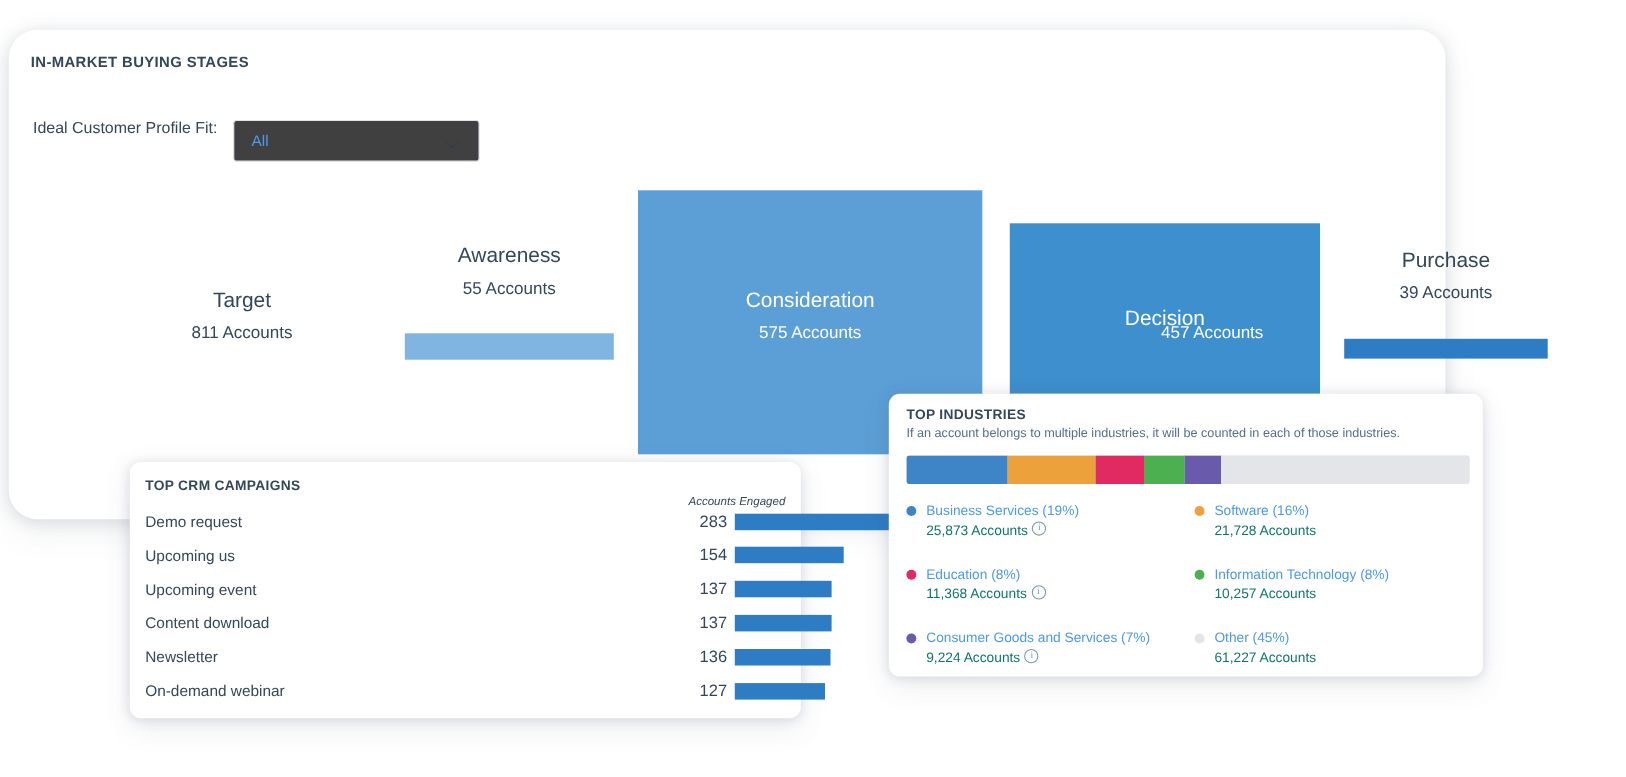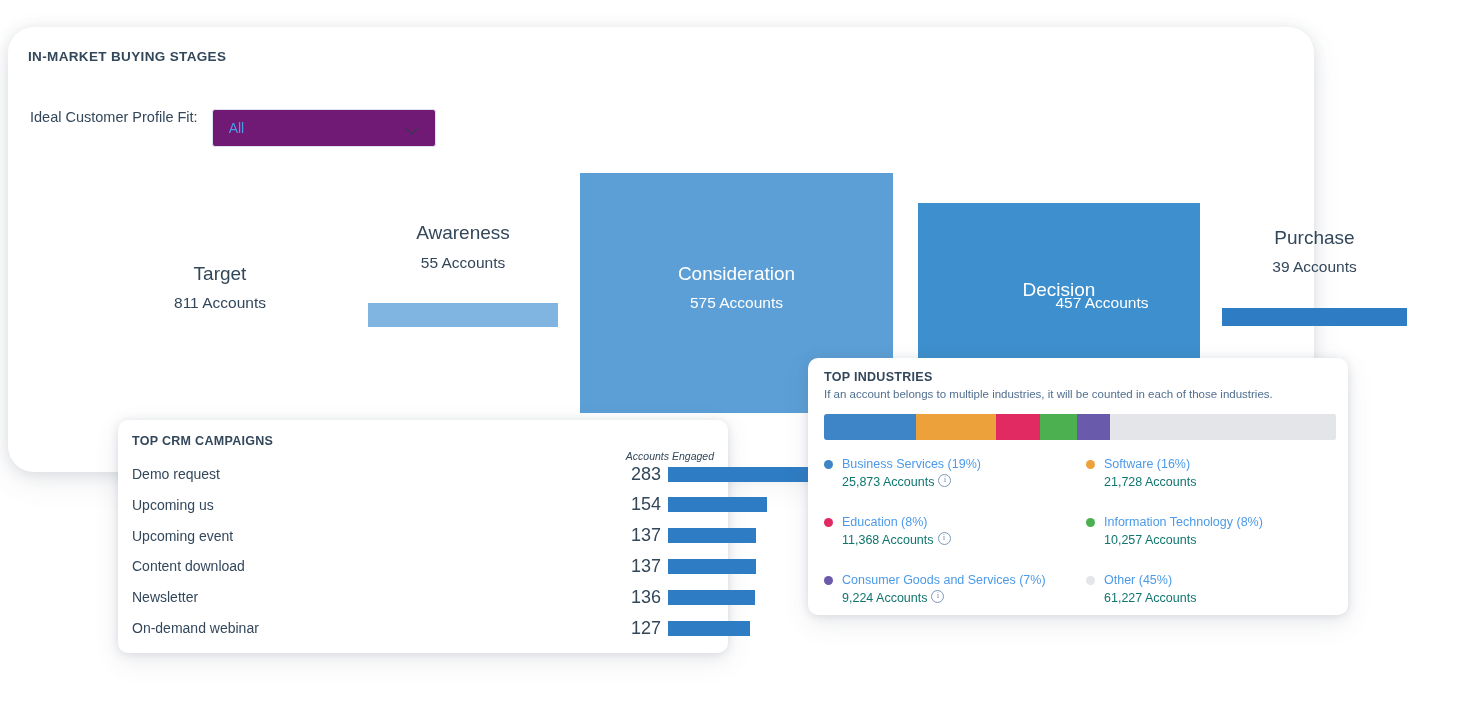--- a/index.html
+++ b/index.html
@@ -49,21 +49,21 @@
   #filter-label {
     font-size: 14.5px;
     color: #33475b;
     margin-right: 14px;
   }
   #icp-select {
     width: 224px;
     height: 38px;
     border: 1px solid #dfe3eb;
     border-radius: 3px;
-    background: #701a75;
+    background: #404040;
     display: flex;
     align-items: center;
     justify-content: space-between;
     padding: 0 12px 0 16px;
     box-sizing: border-box;
     cursor: pointer;
   }
   #icp-value {
     font-size: 14px;
     color: #4c9ae8;
@@ -142,21 +142,21 @@
     left: 14px;
     font-size: 14px;
     color: #33475b;
     white-space: nowrap;
   }
   .crm-value {
     position: absolute;
     left: 505px;
     width: 38px;
     text-align: right;
-    font-size: 18px;
+    font-size: 15px;
     color: #33475b;
   }
   .crm-bar {
     position: absolute;
     left: 550px;
     height: 15px;
     background: #2e7cc4;
   }
 
   

